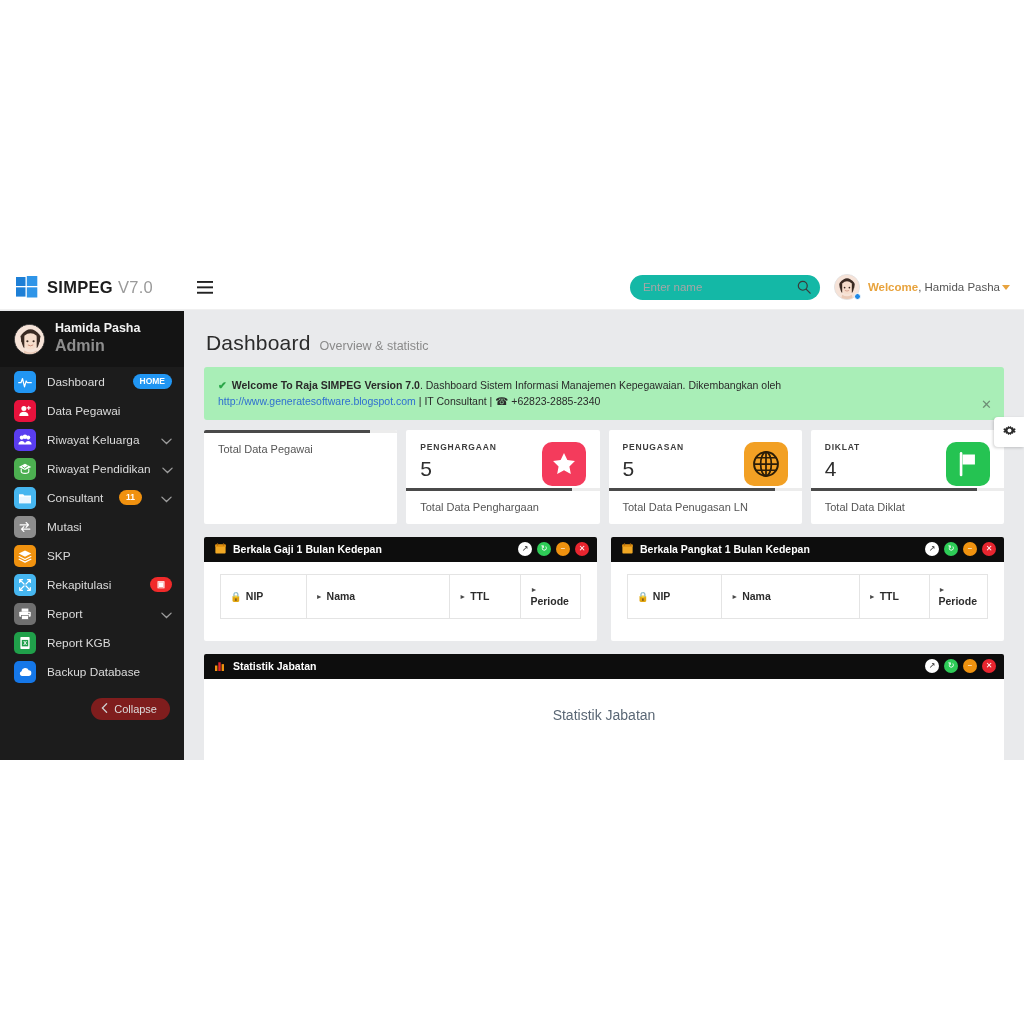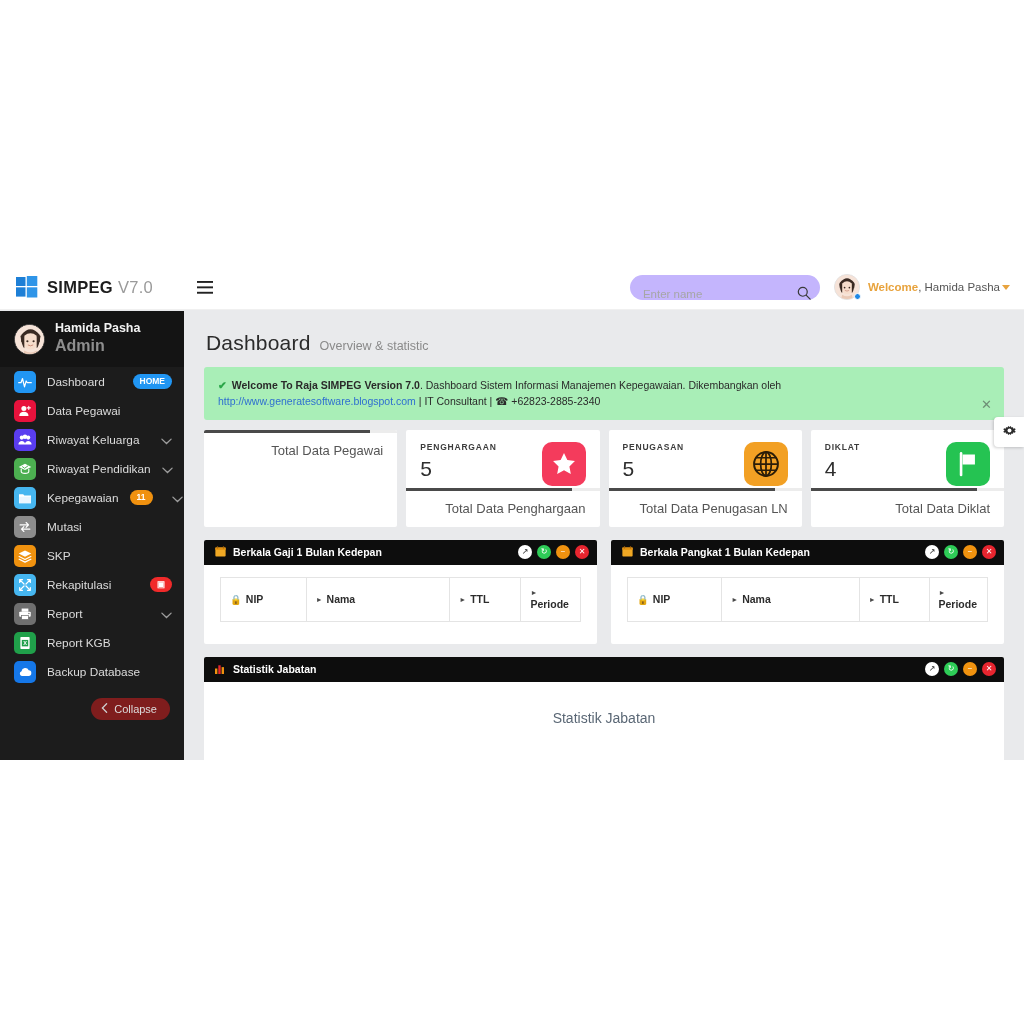--- a/index.html
+++ b/index.html
@@ -46,23 +46,23 @@
   .hamburger svg { display: block; }
   .topbar-right {
     margin-left: auto;
     display: flex;
     align-items: center;
     gap: 14px;
     padding-right: 14px;
   }
   .search-box {
     width: 190px; height: 25px;
-    background: #c4b5fd;
+    background: #14b8a6;
     border-radius: 13px;
-    display: flex; align-items: flex-end;
+    display: flex; align-items: center;
     padding: 0 9px 0 13px;
   }
   .search-box input {
     flex: 1; border: none; background: transparent; outline: none;
     font-family: "Liberation Sans", sans-serif;
     font-size: 11.5px; color: #4a4a4a;
   }
   .search-box input::placeholder { color: #a6a6a6; }
   .search-icon { flex: 0 0 auto; display:block; }
   .user-area { display: flex; align-items: center; gap: 8px; cursor: pointer; }
@@ -179,21 +179,21 @@
   .card-top { display: flex; align-items: flex-start; padding: 12px 14px 8px 14px; height: 58px; }
   .card-label { font-size: 8.5px; letter-spacing: .8px; font-weight: bold; color: #3c3c3c; text-transform: uppercase; }
   .card-value { font-size: 21px; color: #2e2e2e; margin-top: 6px; line-height: 1; }
   .card-ico {
     margin-left: auto; width: 44px; height: 44px; border-radius: 10px;
     display: flex; align-items: center; justify-content: center;
     flex: 0 0 auto;
   }
   .card-bar-track { height: 3px; background: #ececec; width: 100%; }
   .card-bar-fill { height: 3px; background: #4a4a4a; }
-  .card-foot { padding: 10px 14px 11px 14px; font-size: 13px; color: #555; text-align: right; }
+  .card-foot { padding: 10px 14px 11px 14px; font-size: 11px; color: #555; }
 
   .panels { display: flex; gap: 14px; margin-top: 13px; }
   .panel { flex: 1; background: #fff; border-radius: 2px; overflow: hidden; }
   .panel-head {
     background: #0d0d0d; height: 25px;
     display: flex; align-items: center; padding: 0 8px 0 11px; gap: 7px;
   }
   .panel-head .ptitle { font-size: 10.5px; font-weight: bold; color: #fff; white-space: nowrap; }
   .panel-tools { margin-left: auto; display: flex; align-items: center; gap: 5px; }
   .tool {
@@ -362,21 +362,21 @@
               <path d="M.9 1.1L5.5 5.5 10.1 1.1" fill="none" stroke="#9e9e9e" stroke-width="1.3" stroke-linecap="round"></path>
             </svg></span>
         </div>
         <div class="nav-item">
           <span class="nav-ico" style="background: rgb(70, 182, 240);">
             <svg width="14" height="14" viewBox="0 0 20 20">
               <path d="M1.4 4.6h6l1.7 2h9.5v10.8H1.4z" fill="#fff"></path>
               <path d="M1.4 8.2h17.2v9.2H1.4z" fill="#eaf6ff"></path>
             </svg>
           </span>
-          <span class="nav-label">Kepegawaian</span>
+          <span class="nav-label">Consultant</span>
           <span class="nav-badge" style="background: rgb(240, 145, 15);">11</span>
           <span class="nav-chev"><svg width="11" height="7" viewBox="0 0 11 7">
               <path d="M.9 1.1L5.5 5.5 10.1 1.1" fill="none" stroke="#9e9e9e" stroke-width="1.3" stroke-linecap="round"></path>
             </svg></span>
         </div>
         <div class="nav-item">
           <span class="nav-ico" style="background: rgb(140, 140, 140);">
             <svg width="14" height="14" viewBox="0 0 20 20">
               <path d="M3 7h12M11.6 3.6L15 7l-3.4 3.4" fill="none" stroke="#fff" stroke-width="1.7" stroke-linecap="round" stroke-linejoin="round"></path>
               <path d="M17 13H5M8.4 9.6L5 13l3.4 3.4" fill="none" stroke="#fff" stroke-width="1.7" stroke-linecap="round" stroke-linejoin="round"></path>

